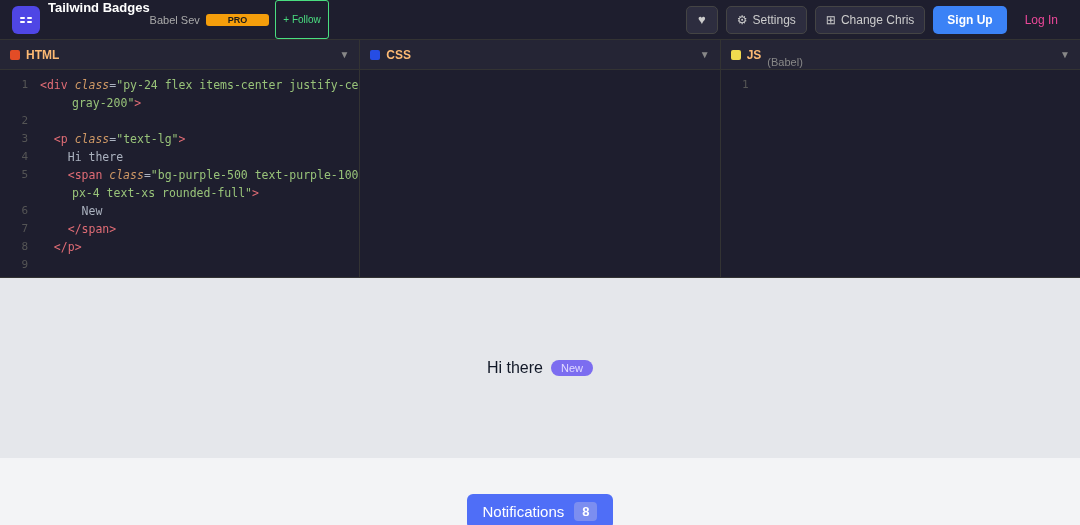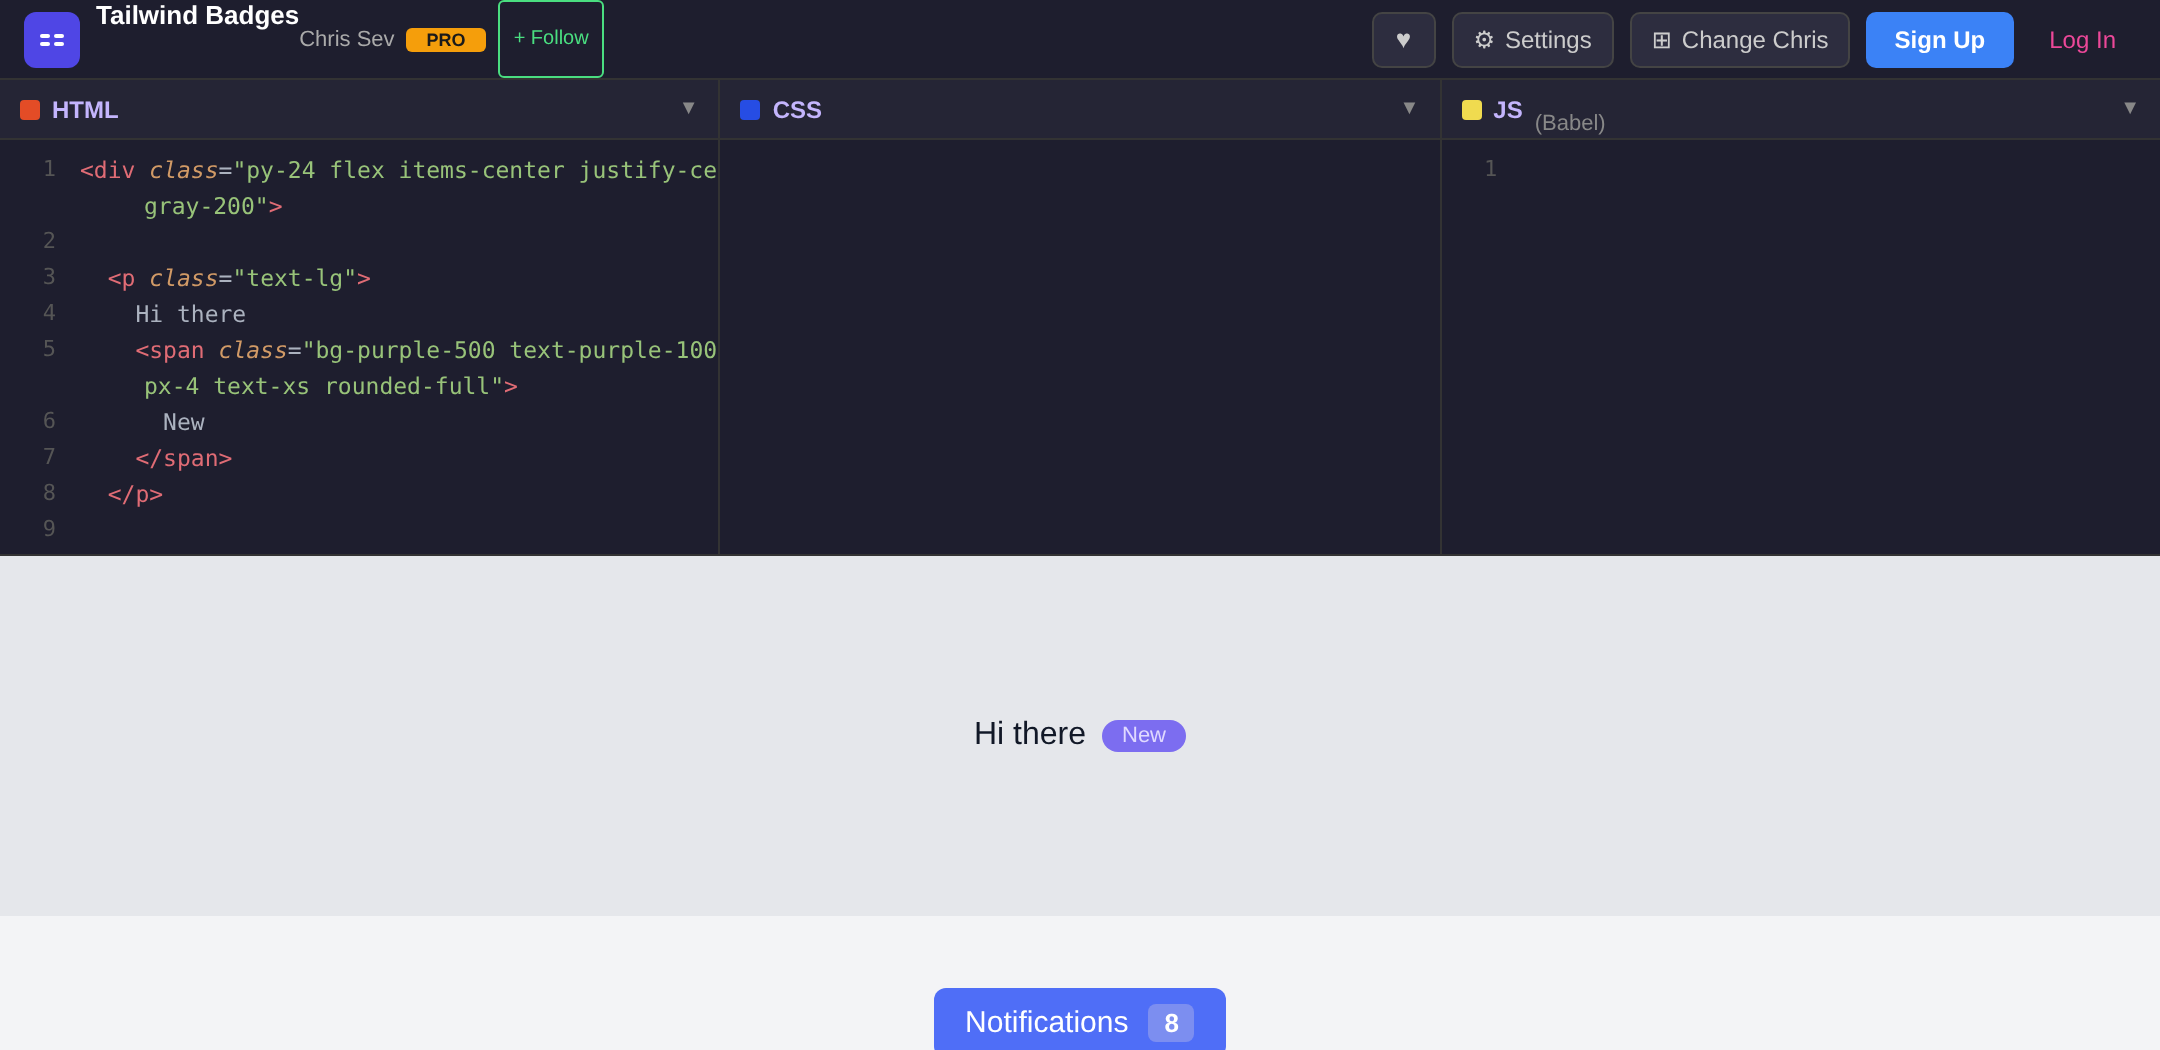--- a/index.html
+++ b/index.html
@@ -34,21 +34,21 @@
     }
     .brand-info { display: flex; }
     .brand-title { color: white; font-size: 13px; font-weight: 600; line-height: 1.2; }
     .brand-sub { display: flex; align-items: center; gap: 6px; }
     .brand-user { color: #aaa; font-size: 11px; }
     .badge-pro {
       background: #f59e0b;
       color: #1a1a1a;
       font-size: 9px;
       font-weight: 700;
-      padding: 1px 10px;
+      padding: 1px 22px;
       border-radius: 3px;
     }
     .badge-follow {
       background: transparent;
       border: 1px solid #4ade80;
       color: #4ade80;
       font-size: 10px;
       padding: 13px 7px;
       border-radius: 3px;
       cursor: pointer;
@@ -136,21 +136,21 @@
       gap: 6px;
     }
     .panel-dot {
       width: 10px;
       height: 10px;
       border-radius: 2px;
     }
     .dot-html { background: #e34c26; }
     .dot-css { background: #264de4; }
     .dot-js { background: #f0db4f; }
-    .panel-title { color: #c4b5fd; font-size: 12px; font-weight: 600; }
+    .panel-title { color: #fdba74; font-size: 12px; font-weight: 600; }
     .panel-subtitle { color: #888; font-size: 11px; margin-top: 14px; }
     .panel-chevron { color: #888; font-size: 10px; cursor: pointer; }
     .panel-body {
       flex: 1;
       overflow: hidden;
       padding: 6px 0;
       background: #1e1e2e;
     }
     .code-line {
       display: flex;
@@ -240,21 +240,21 @@
       <svg width="16" height="16" viewBox="0 0 16 16" fill="none">
         <rect x="2" y="5" width="5" height="2" rx="1" fill="white"></rect>
         <rect x="9" y="5" width="5" height="2" rx="1" fill="white"></rect>
         <rect x="2" y="9" width="5" height="2" rx="1" fill="white"></rect>
         <rect x="9" y="9" width="5" height="2" rx="1" fill="white"></rect>
       </svg>
     </div>
     <div class="brand-info">
       <span class="brand-title">Tailwind Badges</span>
       <div class="brand-sub">
-        <span class="brand-user">Chris Sev</span>
+        <span class="brand-user">Babel Sev</span>
         <span class="badge-pro">PRO</span>
         <button class="badge-follow">+ Follow</button>
       </div>
     </div>
   </div>
   <div class="navbar-actions">
     <button class="btn-icon">
       <span>♥</span>
     </button>
     <button class="btn-settings">

